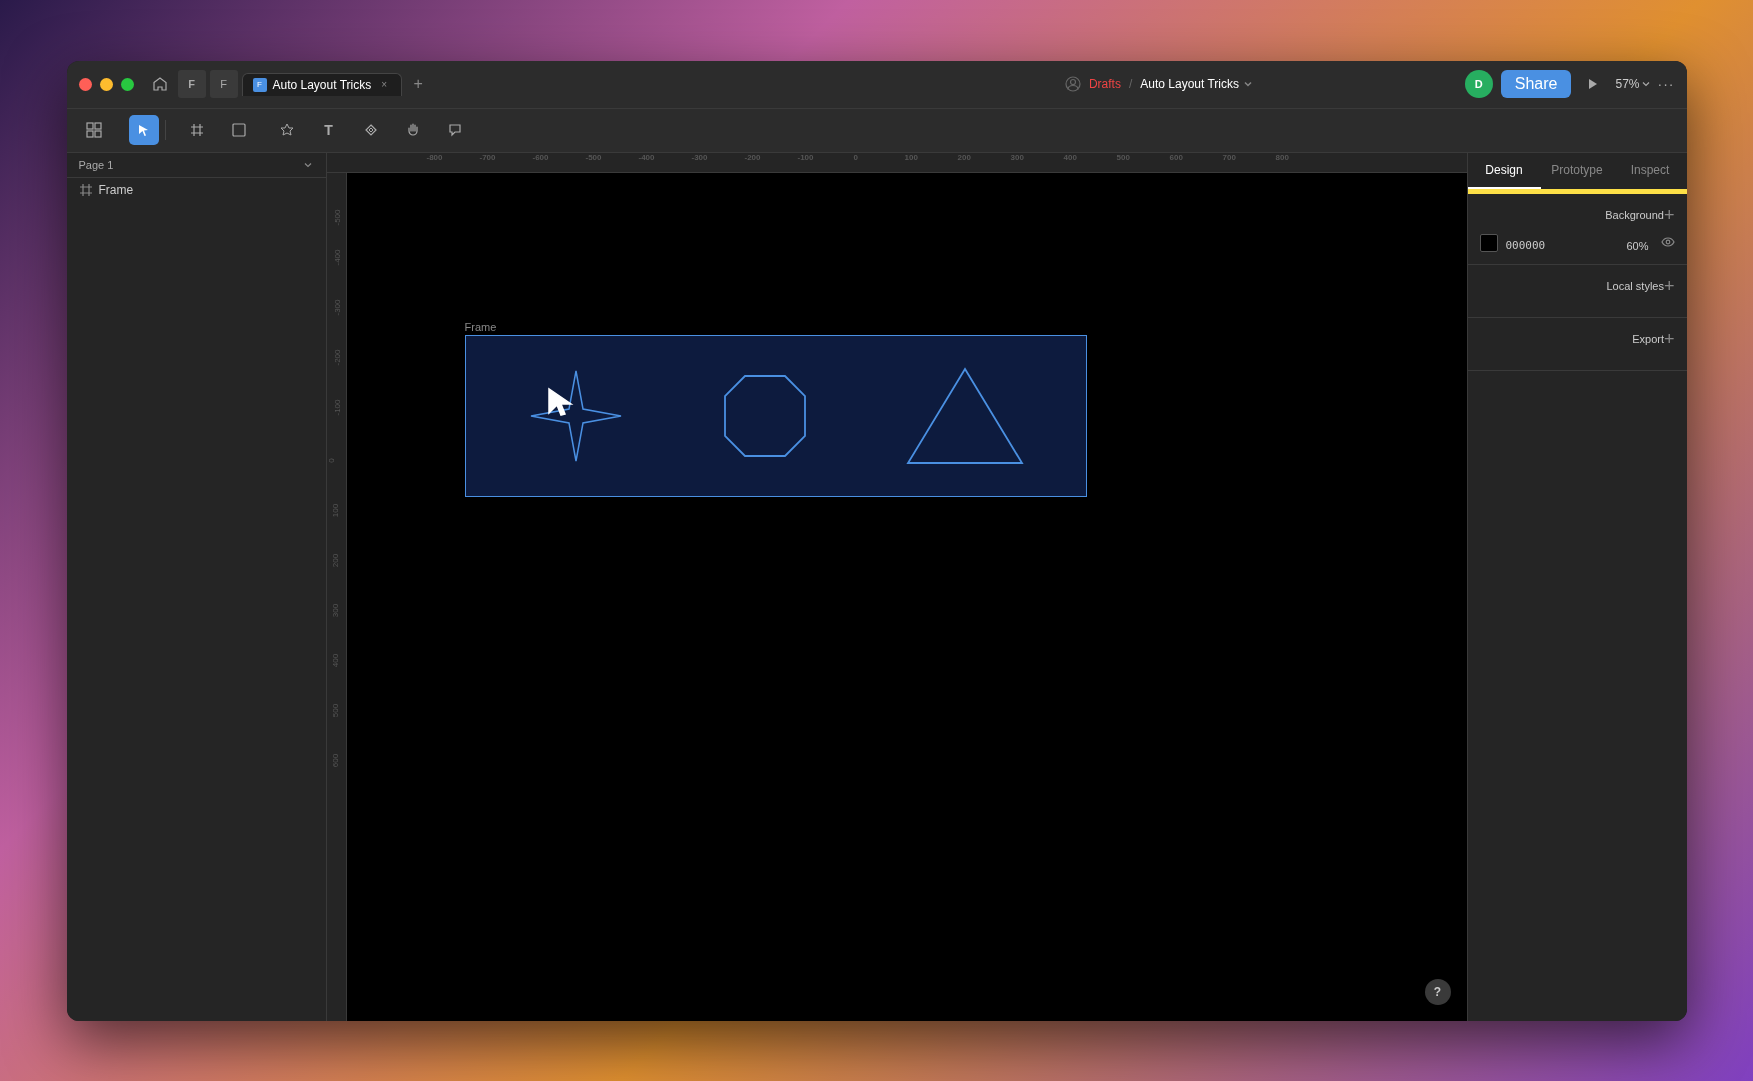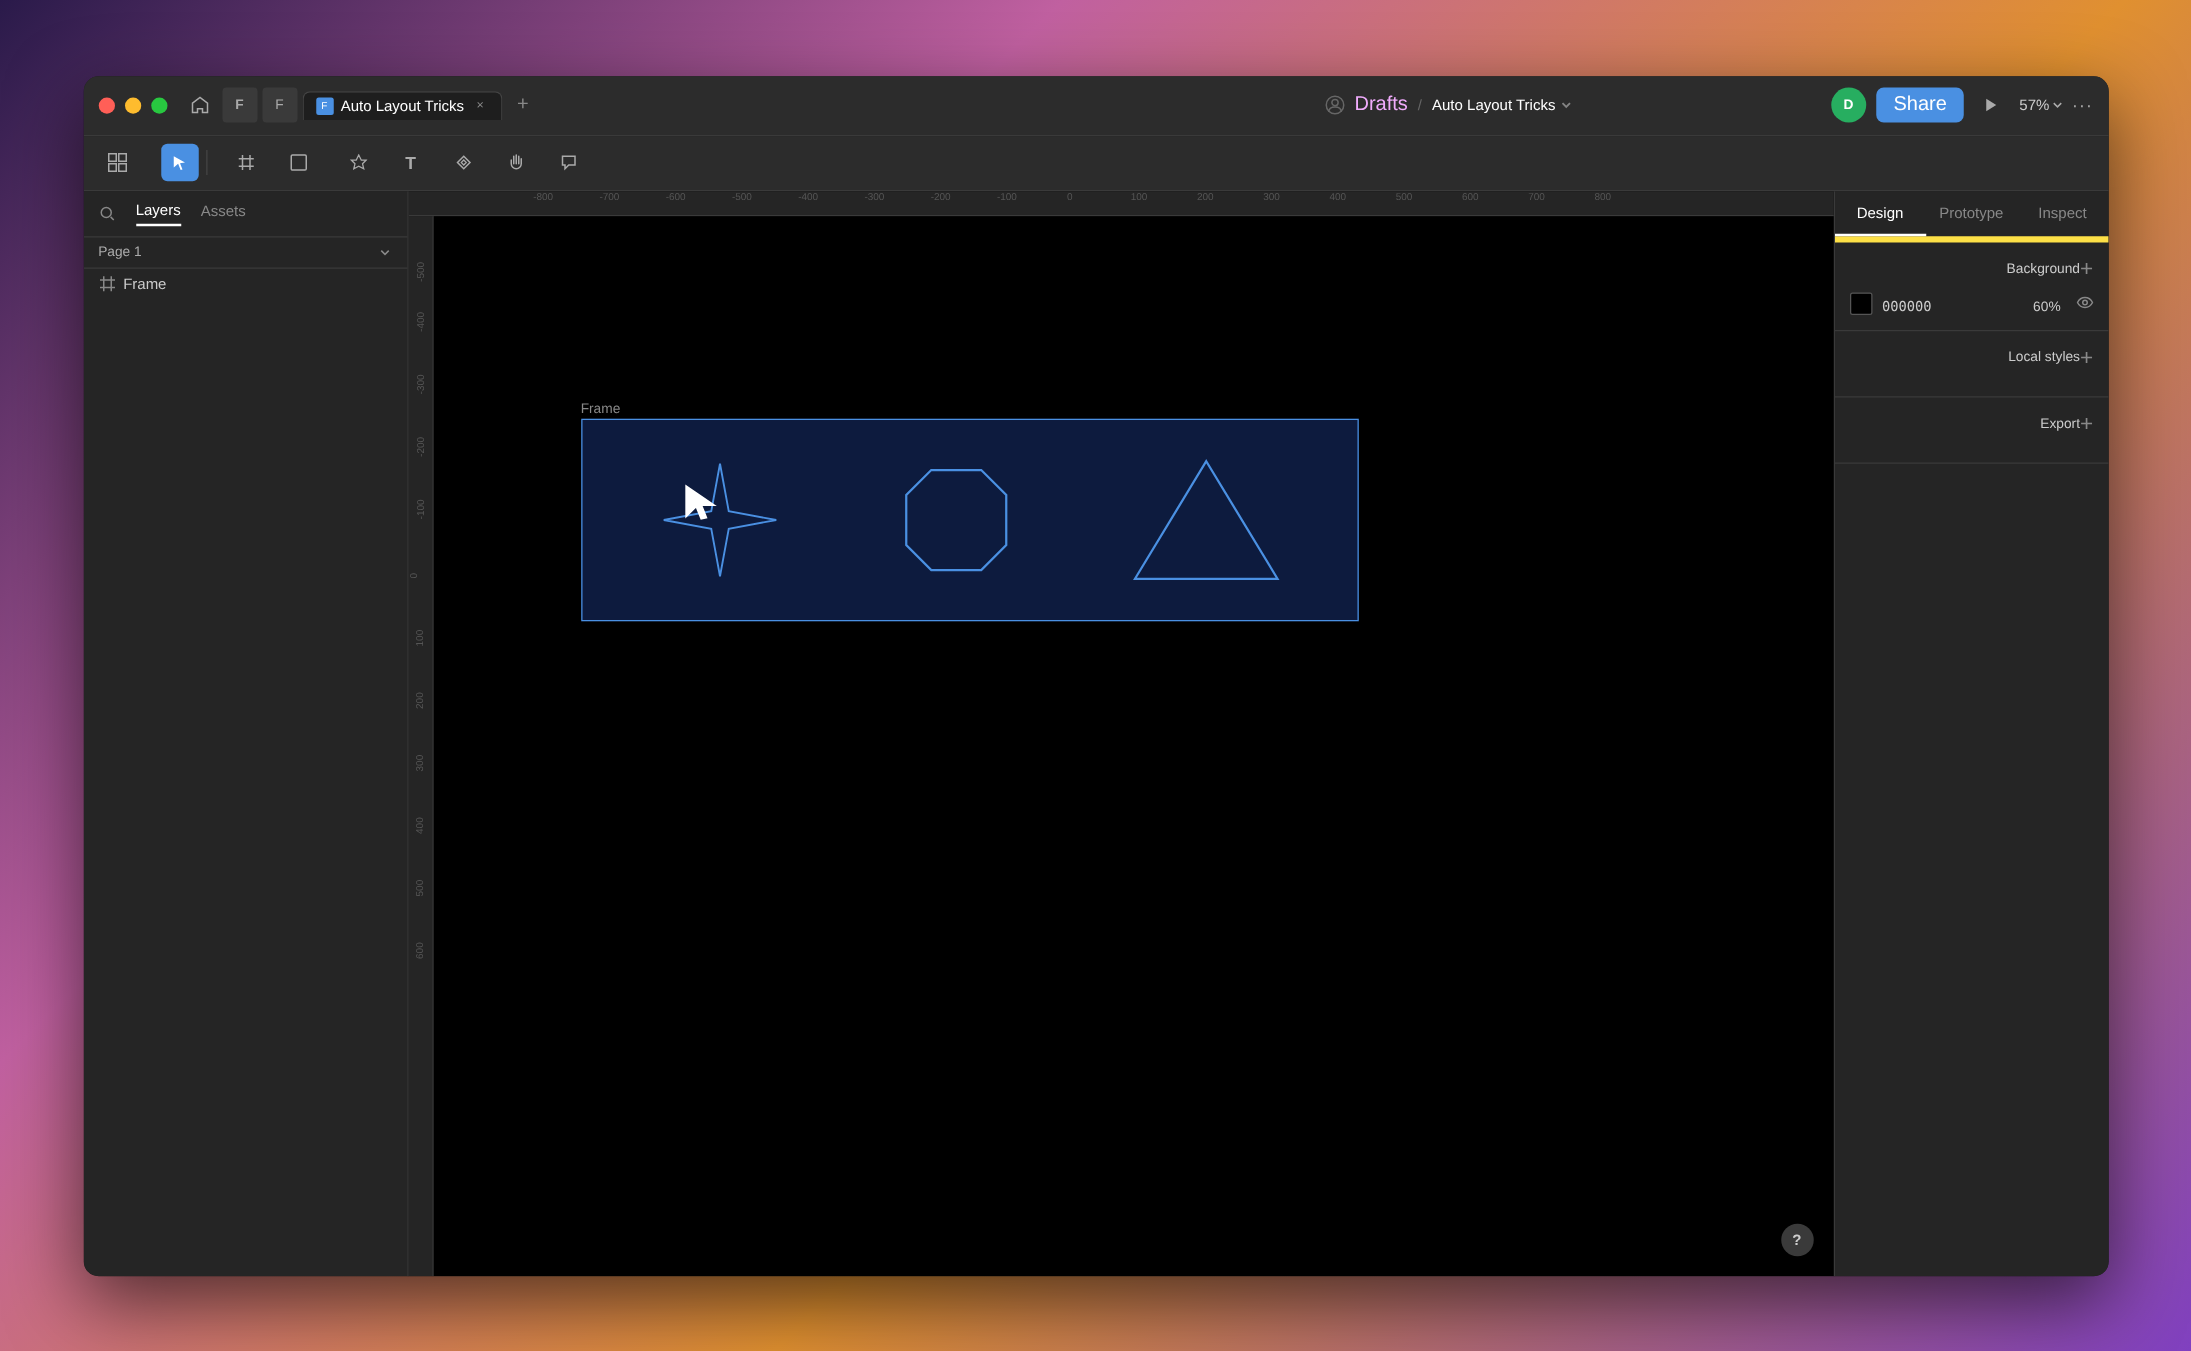--- a/index.html
+++ b/index.html
@@ -362,21 +362,21 @@
         <div class="tab-close">×</div>
       </div>
       <div class="tab-add">+</div>
     </div>
     <div class="title-center">
       <svg width="16" height="16" viewBox="0 0 16 16">
         <circle cx="8" cy="8" r="7" stroke="#666" stroke-width="1.2" fill="none"></circle>
         <circle cx="8" cy="6" r="2.5" stroke="#666" stroke-width="1.2" fill="none"></circle>
         <path d="M3 13.5c0-2.5 2.2-4 5-4s5 1.5 5 4" stroke="#666" stroke-width="1.2" fill="none"></path>
       </svg>
-      <span style="color:#f0abfc;cursor:pointer;font-size:16px;">Drafts</span>
+      <span style="color:#ef4444;cursor:pointer;font-size:12px;">Drafts</span>
       <span style="color:#666;font-size:12px;">/</span>
       <div class="title-filename">
         <span style="color:#fff;font-size:12px;">Auto Layout Tricks</span>
         <svg width="10" height="10" viewBox="0 0 10 10">
           <path d="M2 3.5L5 6.5L8 3.5" stroke="#aaa" stroke-width="1.5" fill="none"></path>
         </svg>
       </div>
     </div>
     <div class="title-bar-right">
       <div class="avatar-btn">D</div>
@@ -461,48 +461,38 @@
         <svg width="14" height="14" viewBox="0 0 14 14">
           <path d="M2 2H12V9H7L4 12V9H2V2Z" stroke="#aaa" stroke-width="1.2" fill="none"></path>
         </svg>
       </div>
     </div>
   </div>
 
   <div class="main-area">
 
     <div class="left-panel">
-      <div class="panel-tabs">
-        <div class="panel-search" style="padding:0;margin:0;display:flex;align-items:center;">
-          <svg width="14" height="14" viewBox="0 0 14 14" style="cursor:pointer;">
-            <circle cx="6" cy="6" r="4" stroke="#888" stroke-width="1.2" fill="none"></circle>
-            <line x1="9.5" y1="9.5" x2="12" y2="12" stroke="#888" stroke-width="1.2"></line>
-          </svg>
-        </div>
-        <div class="panel-tab active">Layers</div>
-        <div class="panel-tab">Assets</div>
-      </div>
       <div class="page-selector">
         <span>Page 1</span>
         <svg width="12" height="12" viewBox="0 0 12 12">
           <path d="M3 4.5L6 7.5L9 4.5" stroke="#888" stroke-width="1.2" fill="none"></path>
         </svg>
       </div>
       <div class="layer-item">
         <svg width="14" height="14" viewBox="0 0 14 14">
           <path d="M1 4H13M4 1V13M1 10H13M10 1V13" stroke="#888" stroke-width="1.2"></path>
         </svg>
         <span>Frame</span>
       </div>
     </div>
 
     <div class="canvas-area">
 
       <div class="ruler-top">
-        <div style="position:absolute;left:20px;right:0;top:0;bottom:0;overflow:hidden;">
+        <div style="position:absolute;left:20px;right:0;top:0;bottom:0;overflow:hidden;font-weight:bold;">
           <span class="ruler-number" style="left:80px">-800</span>
           <span class="ruler-number" style="left:133px">-700</span>
           <span class="ruler-number" style="left:186px">-600</span>
           <span class="ruler-number" style="left:239px">-500</span>
           <span class="ruler-number" style="left:292px">-400</span>
           <span class="ruler-number" style="left:345px">-300</span>
           <span class="ruler-number" style="left:398px">-200</span>
           <span class="ruler-number" style="left:451px">-100</span>
           <span class="ruler-number" style="left:507px">0</span>
           <span class="ruler-number" style="left:558px">100</span>

